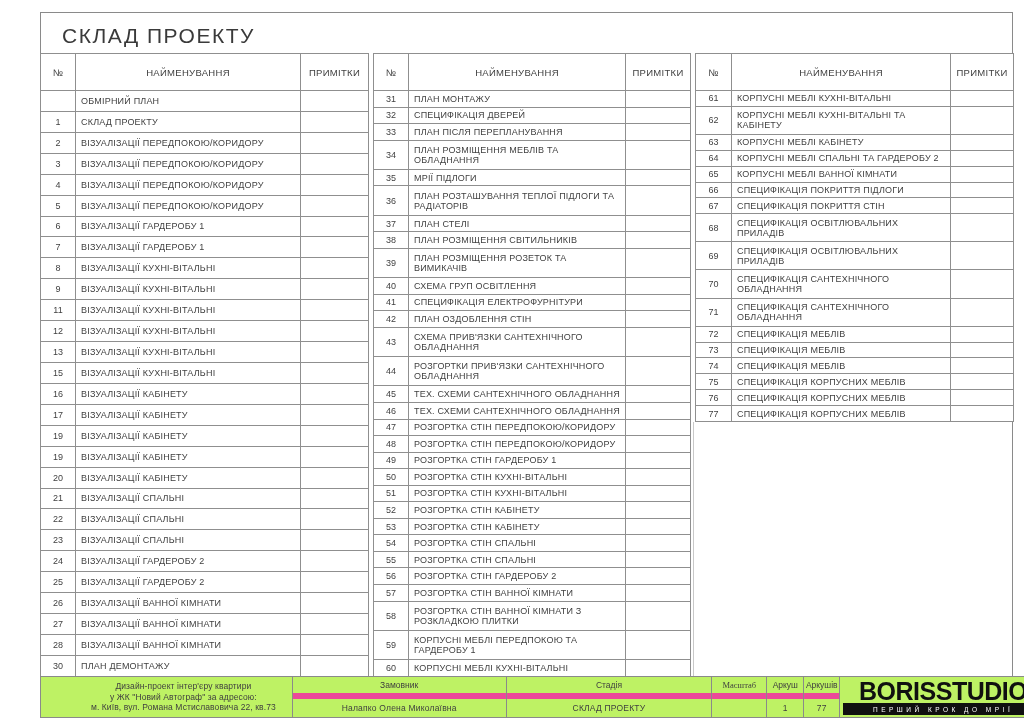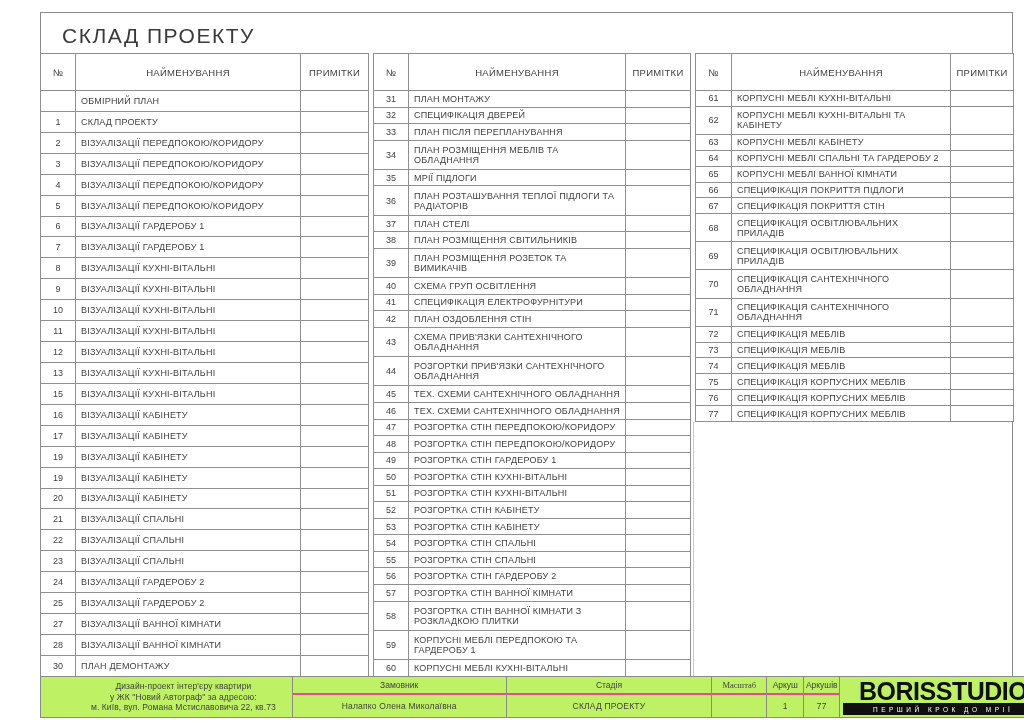--- a/index.html
+++ b/index.html
@@ -33,21 +33,21 @@
   
   .titleblock { position:absolute; left:40px; top:676px; width:971px; height:40px;
     border:1px solid #8a8a8a; display:flex; box-sizing:content-box; background:#bef264;padding-left:34px; }
   .tb-cell { border-right:1px solid #8a8a8a; box-sizing:border-box; height:100%;
     display:flex; flex-direction:column; }
   .tb-cell:last-child { border-right:none;justify-content:flex-end; }
   .tb-project { width:218px; justify-content:center; align-items:center;
     font-size:8.5px; line-height:10.5px; text-align:center; letter-spacing:0.1px; }
   .tb-pair-214 { width:214px; } .tb-pair-206 { width:206px; }
   .tb-pair-55 { width:55px;font-family:Liberation Serif, serif; } .tb-pair-37 { width:37px; } .tb-pair-36 { width:36px; }
-  .tb-label { height:16px; border-bottom:2px solid #ec4899; display:flex;
+  .tb-label { height:16px; border-bottom:6px solid #ec4899; display:flex;
     align-items:center; justify-content:center; font-size:8.5px; }
   .tb-value { flex:1; display:flex; align-items:center; justify-content:center;
     font-size:8.5px; letter-spacing:0.2px; }
   .tb-logo { width:206px; border-right:none; padding:1px 3px 2px 3px;
     justify-content:space-between; }
   .logo-text { font-size:25px; font-weight:bold; letter-spacing:-0.5px;
     color:#101010; text-align:center; line-height:24px; white-space:nowrap; }
   .logo-bar { background:#101010; height:12px; display:flex; align-items:center;
     justify-content:center; }
   .logo-tagline { color:#ffffff; font-size:6.5px; letter-spacing:3.5px;
@@ -120,25 +120,20 @@
           <td class="c-num">8</td>
           <td class="c-name">ВІЗУАЛІЗАЦІЇ КУХНІ-ВІТАЛЬНІ</td>
           <td class="c-note"></td>
         </tr>
         <tr>
           <td class="c-num">9</td>
           <td class="c-name">ВІЗУАЛІЗАЦІЇ КУХНІ-ВІТАЛЬНІ</td>
           <td class="c-note"></td>
         </tr>
         <tr>
-          <td class="c-num">10</td>
-          <td class="c-name">ВІЗУАЛІЗАЦІЇ КУХНІ-ВІТАЛЬНІ</td>
-          <td class="c-note"></td>
-        </tr>
-        <tr>
           <td class="c-num">11</td>
           <td class="c-name">ВІЗУАЛІЗАЦІЇ КУХНІ-ВІТАЛЬНІ</td>
           <td class="c-note"></td>
         </tr>
         <tr>
           <td class="c-num">12</td>
           <td class="c-name">ВІЗУАЛІЗАЦІЇ КУХНІ-ВІТАЛЬНІ</td>
           <td class="c-note"></td>
         </tr>
         <tr>
@@ -192,20 +187,25 @@
           <td class="c-note"></td>
         </tr>
         <tr>
           <td class="c-num">24</td>
           <td class="c-name">ВІЗУАЛІЗАЦІЇ ГАРДЕРОБУ 2</td>
           <td class="c-note"></td>
         </tr>
         <tr>
           <td class="c-num">25</td>
           <td class="c-name">ВІЗУАЛІЗАЦІЇ ГАРДЕРОБУ 2</td>
+          <td class="c-note"></td>
+        </tr>
+        <tr>
+          <td class="c-num">26</td>
+          <td class="c-name">ВІЗУАЛІЗАЦІЇ ВАННОЇ КІМНАТИ</td>
           <td class="c-note"></td>
         </tr>
         <tr>
           <td class="c-num">27</td>
           <td class="c-name">ВІЗУАЛІЗАЦІЇ ВАННОЇ КІМНАТИ</td>
           <td class="c-note"></td>
         </tr>
         <tr>
           <td class="c-num">28</td>
           <td class="c-name">ВІЗУАЛІЗАЦІЇ ВАННОЇ КІМНАТИ</td>

